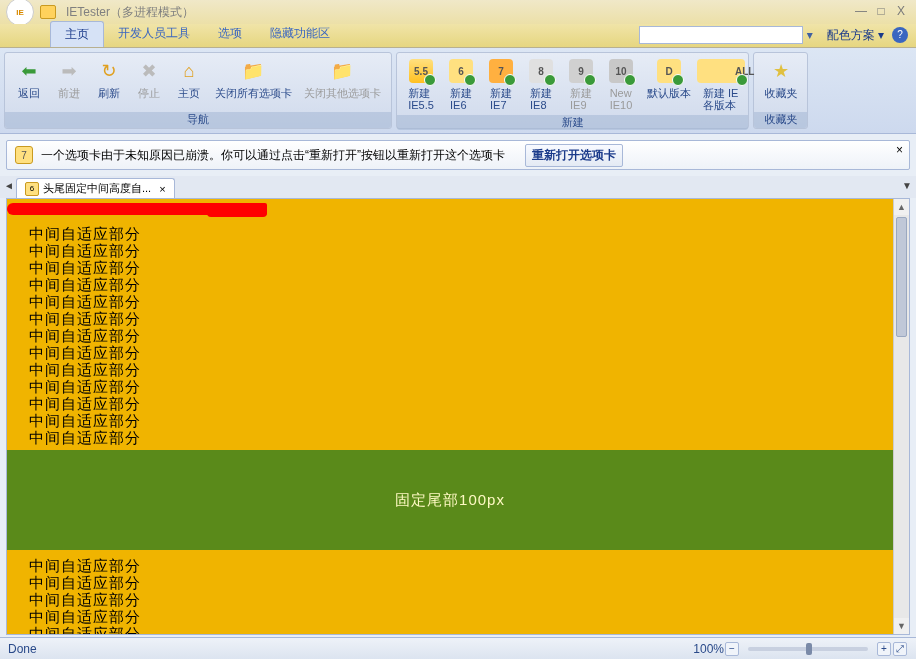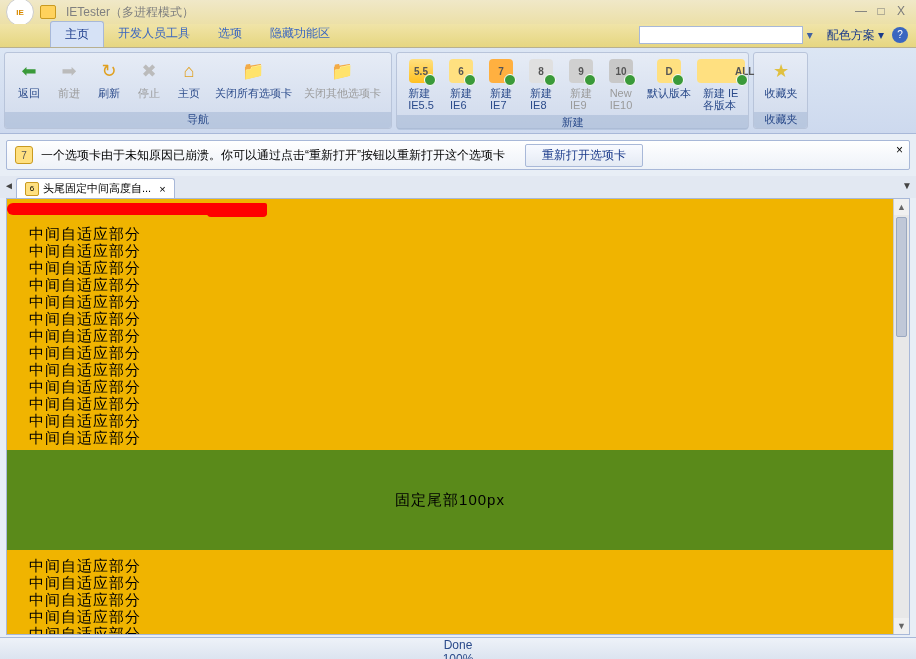--- a/index.html
+++ b/index.html
@@ -30,21 +30,21 @@
 .gbtn .lbl { font-size: 11px; line-height: 12px; white-space: pre; }
 .g-nav { flex: 0 0 378px; }
 .g-new { flex: 0 0 346px; }
 .g-fav { flex: 0 0 52px; }
 .ietile { width: 24px; height: 24px; border-radius: 4px; display: flex; align-items: center; justify-content: center; font-size: 10px; font-weight: bold; color: #555; position: relative; }
 .ietile::after { content:""; position:absolute; right:-3px; bottom:-3px; width:10px; height:10px; background:#3a9a3a; border-radius:50%; border:1px solid #fff; }
 .t55{background:linear-gradient(#ffe080,#ffc020);} .t6{background:#ffe080;} .t7{background:#ffb040;} .t8{background:#e0e0e0;} .t9{background:#d0d0d0;} .t10{background:#c8c8c8;} .td{background:#ffe080;} .tall{background:#ffe080;padding-left:48px;}
 
 .msgbar { margin: 6px; height: 30px; background: linear-gradient(#fff,#eef2f8); border: 1px solid #a8b8d8; border-radius: 2px; display: flex; align-items: center; padding: 0 8px; position: relative; }
 .msgbar .mic { width:18px; height:18px; background:#ffe080; border:1px solid #c99a20; border-radius:3px; margin-right:8px; display:flex; align-items:center; justify-content:center; font-size:10px; color:#555; }
-.msgbar .mbtn { margin-left: 20px; padding: 2px 16px; border: 1px solid #a8b8d8; background: linear-gradient(#f8faff,#e4eaf4); border-radius: 2px; cursor: pointer; color: #1a3a8a; }
+.msgbar .mbtn { margin-left: 20px; padding: 2px 6px; border: 1px solid #a8b8d8; background: linear-gradient(#f8faff,#e4eaf4); border-radius: 2px; cursor: pointer; color: #1a3a8a; font-weight: bold; }
 .msgbar .mclose { position: absolute; right: 6px; top: 2px; cursor: pointer; font-family: Arial; }
 
 .doctabs { height: 22px; display: flex; align-items: flex-end; padding-left: 16px; background: #e2e8f2; position: relative; }
 .doctabs .dtab { background: #fff; border: 1px solid #a8b8d8; border-bottom: none; border-radius: 3px 3px 0 0; padding: 2px 8px; display: flex; align-items: center; font-size: 11px; }
 .doctabs .dic { width:14px; height:14px; background:#ffe080; border:1px solid #c99a20; border-radius:2px; margin-right:4px; font-size:8px; text-align:center; line-height:12px; }
 .doctabs .dclose { margin-left: 8px; cursor: pointer; font-family: Arial; }
 .doctabs .darrow { position:absolute; top:4px; font-size:10px; color:#444; cursor:pointer; }
 .doctabs .dleft{left:4px;} .doctabs .dright{right:4px;}
 
 .viewport { position: relative; margin: 0 6px; height: 437px; border: 1px solid #a8b8d8; background: #fff; overflow: hidden; }
@@ -53,25 +53,25 @@
 .vsb .thumb { position:absolute; left:2px; right:2px; top:18px; height:120px; background:#c0c8d8; border:1px solid #9aa8c0; border-radius:2px; }
 .vsb .arr { position:absolute; left:0; right:0; height:16px; text-align:center; font-size:9px; color:#666; line-height:16px; background:#f0f0f0; }
 .vsb .up{top:0;} .vsb .dn{bottom:0;}
 
 .redact { position:absolute; left:0; top:4px; width:260px; height:12px; background:#ff0000; border-radius:6px 2px 2px 6px; }
 .red2 { position:absolute; left:200px; top:10px; width:60px; height:8px; background:#ff0000; border-radius:4px; }
 
 .ycol { position:absolute; left:0; top:0; right:0; bottom:0; background:#f0b400; }
 .lines { position:absolute; left:22px; top:26px; }
 .lines div { font-size:15px; color:#000; letter-spacing:1px; line-height:17px; }
-.footer { position:absolute; left:0; right:0; top:251px; height:100px; background:#5a8a1a; color:#000000; display:flex; align-items:center; justify-content:center; font-size:15px; letter-spacing:1px; }
+.footer { position:absolute; left:0; right:0; top:251px; height:100px; background:#5a8a1a; color:#fef9c3; display:flex; align-items:center; justify-content:center; font-size:15px; letter-spacing:1px; }
 .lines2 { position:absolute; left:22px; top:358px; }
 .lines2 div { font-size:15px; color:#000; letter-spacing:1px; line-height:17px; }
 
-.status { position:absolute; left:0; right:0; bottom:0; height:22px; background:linear-gradient(#eef2f8,#dce4f0); border-top:1px solid #a8b8d8; display:flex; align-items:center; padding:0 8px; color:#2a4a8a;flex-direction:column; }
+.status { position:absolute; left:0; right:0; bottom:0; height:22px; background:linear-gradient(#eef2f8,#dce4f0); border-top:1px solid #a8b8d8; display:flex; align-items:center; padding:0 8px; color:#2a4a8a; }
 .status .sp { flex:1; }
 .status .zslide { width:120px; height:4px; background:#c8d0e0; border-radius:2px; margin:0 8px; position:relative; }
 .status .zslide::after { content:""; position:absolute; left:58px; top:-4px; width:6px; height:12px; background:#7a8aa8; border-radius:2px; }
 .status .zbtn { width:14px; height:14px; border:1px solid #a8b8d8; border-radius:2px; text-align:center; line-height:12px; margin:0 1px; background:#f0f4fa; cursor:pointer; font-size:10px; }
 </style>
 </head>
 <body>
 
 <div class="titlebar">
   <div class="logo">IE</div>

